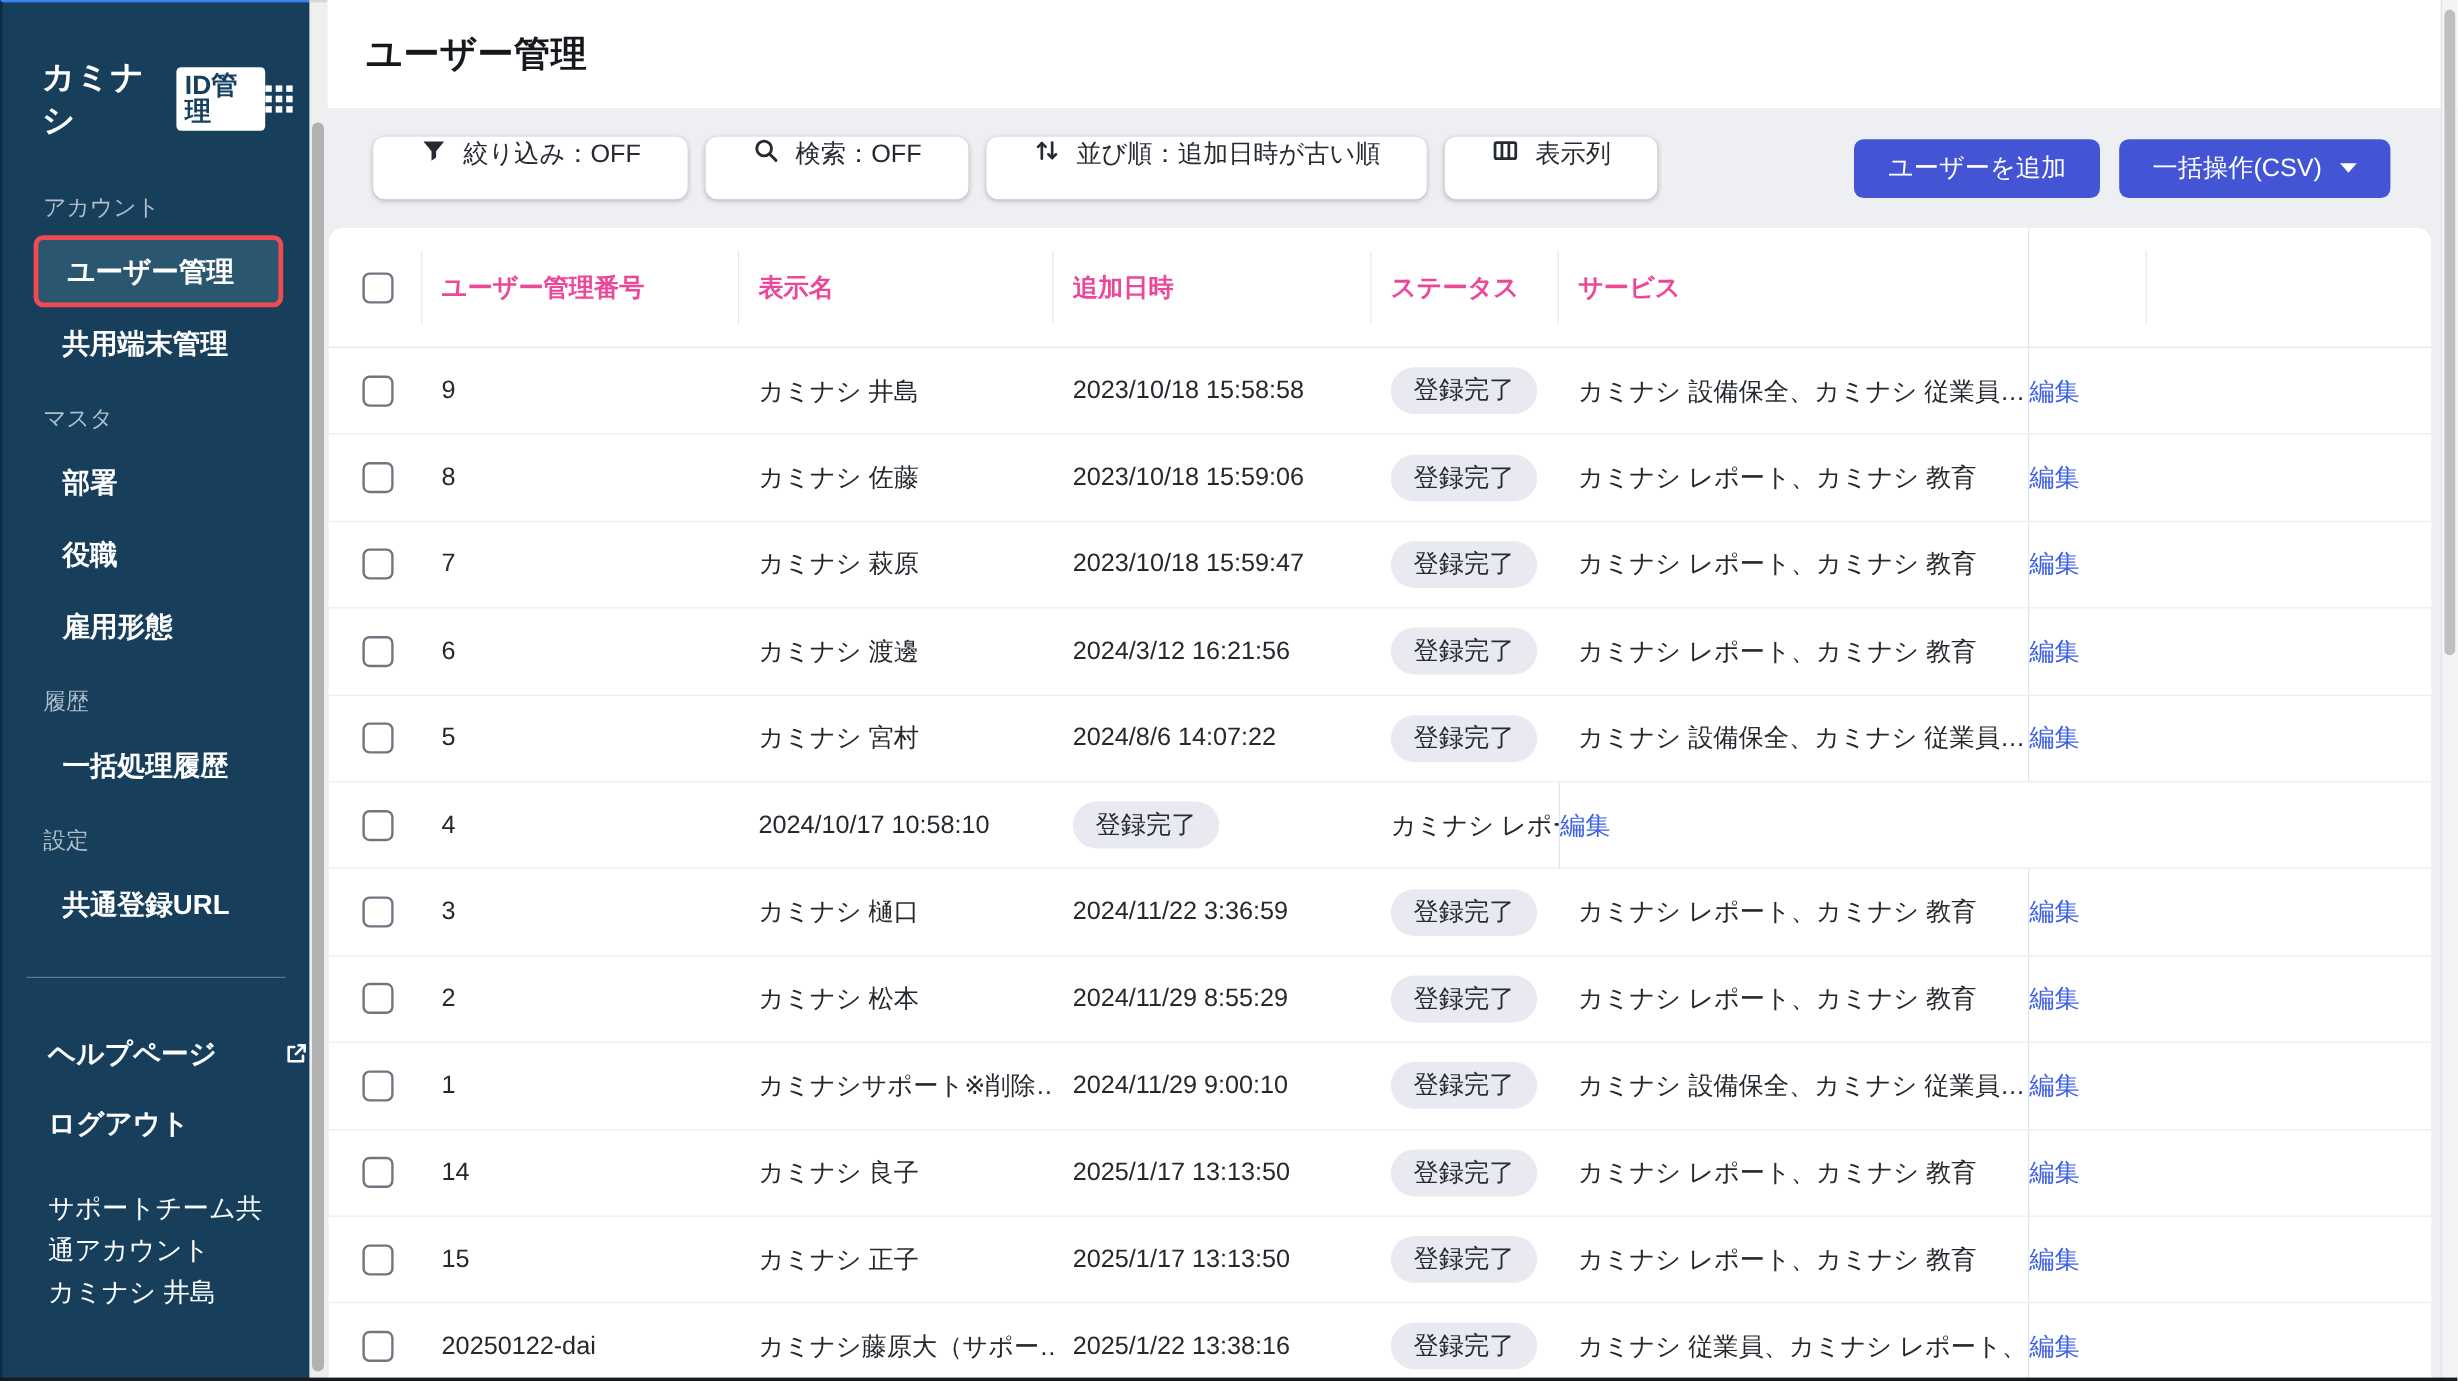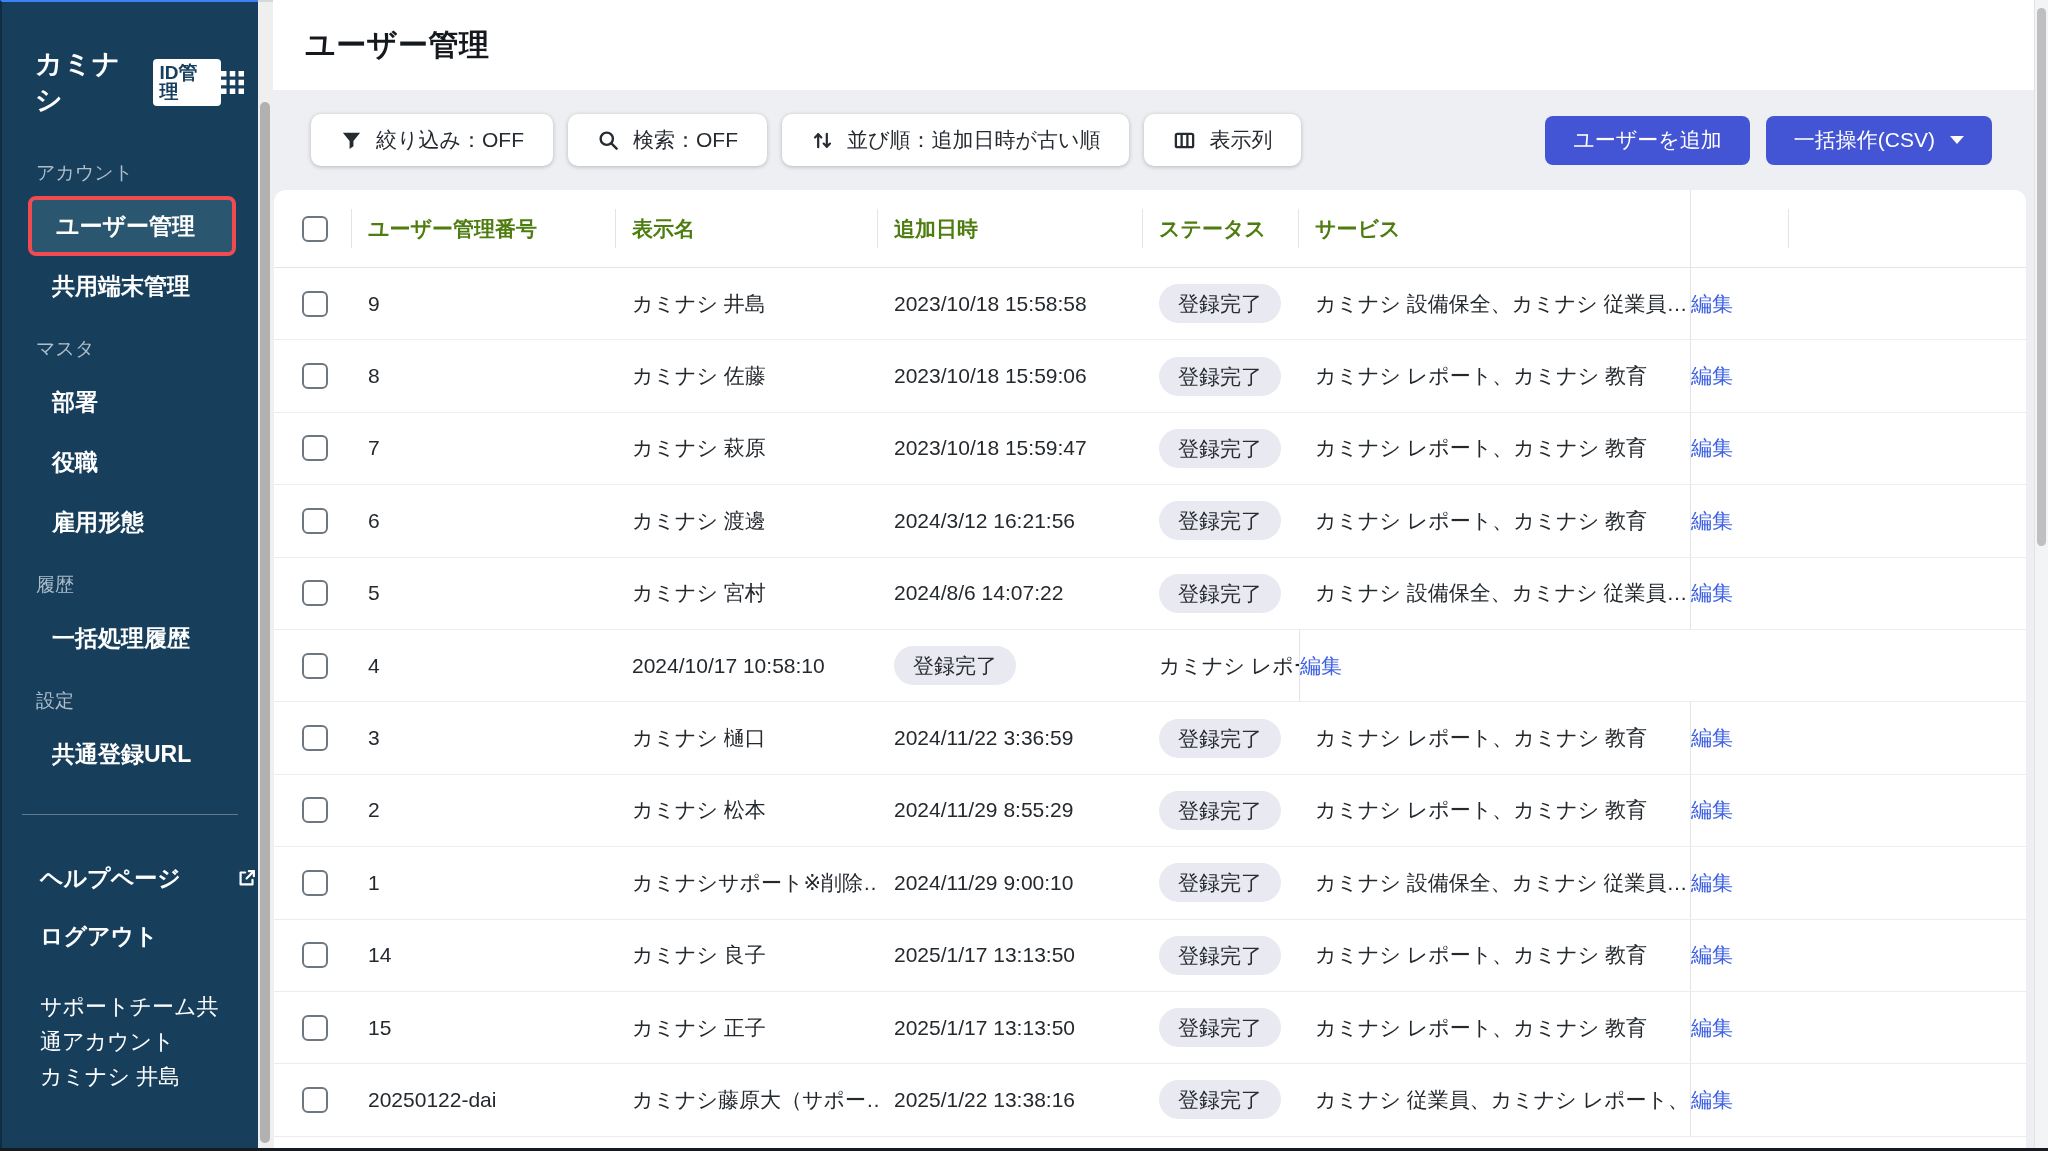--- a/index.html
+++ b/index.html
@@ -7,21 +7,21 @@
   body { font-family: "Liberation Sans", "DejaVu Sans", sans-serif; }
 
   .app { position: relative; display: flex; width: 2048px; height: 1151px; background: #EDEFF2; }
   .app::after { content:''; position:absolute; left:0; right:0; bottom:0; height:3px; background:#171a1e; z-index:40; }
 
   
   .sidebar { width: 258px; flex-shrink: 0; background: #173F5C; color: #fff; position: relative;
              border-left: 2px solid #0e2c42; border-top: 2px solid #3b82f6; overflow: hidden; }
   .logo-row { display: flex; align-items: center; margin: 44px 14px 0 33px; }
   .logo-text { font-size: 27px; font-weight: 700; letter-spacing: 1px; }
-  .logo-badge { background: #fff; color: #17405F; font-weight: 700; font-size: 19px; line-height: 1;
+  .logo-badge { background: #fff; color: #17405F; font-weight: 700; font-size: 22px; line-height: 1;
                 padding: 4px 7px 5px; border-radius: 4px; margin-left: 8px; }
   .grid-icon { margin-left: auto; display: flex; }
   .section-label { font-size: 19px; color: #AEBECB; margin: 20px 0 10px 34px; }
   .section-label.first { margin-top: 42px; }
   .nav-item { height: 60px; display: flex; align-items: center; padding-left: 50px;
               font-size: 23px; font-weight: 700; cursor: pointer; }
   .nav-item.selected { margin: 6px 22px 0 26px; padding-left: 24px; height: 60px;
               background: #2A5670; border: 4px solid #EF4B51; border-radius: 8px; }
   .sb-divider { height: 1px; background: #5E7A8C; margin: 30px 20px 0 20px; }
   .footer-item { height: 58px; display: flex; align-items: center; gap: 12px; padding-left: 38px;
@@ -34,37 +34,37 @@
   .sb-thumb { position: absolute; left: 2px; top: 100px; bottom: 8px; width: 10px;
               background: #B1B1B1; border-radius: 5px; }
 
   
   .main { flex: 1; min-width: 0; position: relative; display: flex; flex-direction: column; background: #EDEFF2; }
   .title-band { height: 90px; background: #fff; display: flex; align-items: center; padding-left: 32px; flex-shrink: 0; }
   .page-title { font-size: 30px; font-weight: 700; color: #15191D; letter-spacing: .5px; }
 
   .toolbar { height: 100px; display: flex; align-items: center; padding: 0 56px 0 38px; flex-shrink: 0; }
   .tool-btn { height: 52px; background: #fff; border-radius: 10px; box-shadow: 0 1px 4px rgba(20,24,31,.25);
-              display: flex; align-items: center; gap: 13px; padding: 0 29px; font-size: 21px; color: #262B31;
+              display: flex; gap: 13px; padding: 0 39px; font-size: 21px; color: #262B31;
               margin-right: 15px; cursor: pointer; white-space: nowrap; }
   .spacer { flex: 1; }
   .primary-btn { height: 49px; background: #4355D4; color: #fff; border-radius: 8px; display: flex;
                  align-items: center; justify-content: center; font-size: 21px; padding: 0 28px;
                  margin-left: 16px; cursor: pointer; white-space: nowrap; }
   .caret-down { width: 0; height: 0; border-left: 7px solid transparent; border-right: 7px solid transparent;
                 border-top: 8px solid #fff; margin-left: 15px; }
 
   
   .table-card { background: #fff; border-radius: 12px 12px 0 0; margin: 0 22px 0 1px; flex: 1; overflow: hidden; }
   .trow { display: grid; grid-template-columns: 78px 264px 262px 265px 156px 391px 99px 1fr; align-items: stretch; }
   .cell { display: flex; align-items: center; height: 100%; overflow: hidden; white-space: nowrap; }
   .pad { padding-left: 16px; }
   .checkbox-cell { padding-left: 28px; }
 
-  .thead { height: 78px; border-bottom: 1px solid #E2E4E8; font-size: 21px; font-weight: 600; color: #4d7c0f; }
+  .thead { height: 100px; border-bottom: 1px solid #E2E4E8; font-size: 21px; font-weight: 600; color: #ec4899; }
   .thead .cell { position: relative; }
   .thead .cell.div::after { content: ''; position: absolute; right: 0; top: 19px; bottom: 19px;
                             width: 1px; background: #E2E4E8; }
   .tbody .trow { height: 72.4px; border-bottom: 1px solid #ECEDEF; font-size: 21px; color: #24292E; }
   .edit-col { border-left: 1px solid #E2E4E8; }
 
   .checkbox { width: 26px; height: 26px; border: 2px solid #6E7780; border-radius: 6px; background: #fff; cursor: pointer; flex-shrink:0; }
   .pill { background: #E9EAF1; color: #282C31; border-radius: 21px; padding: 9px 19px; font-size: 21px; line-height: 1; }
   .edit-link { color: #3F62E4; cursor: pointer; }
 

